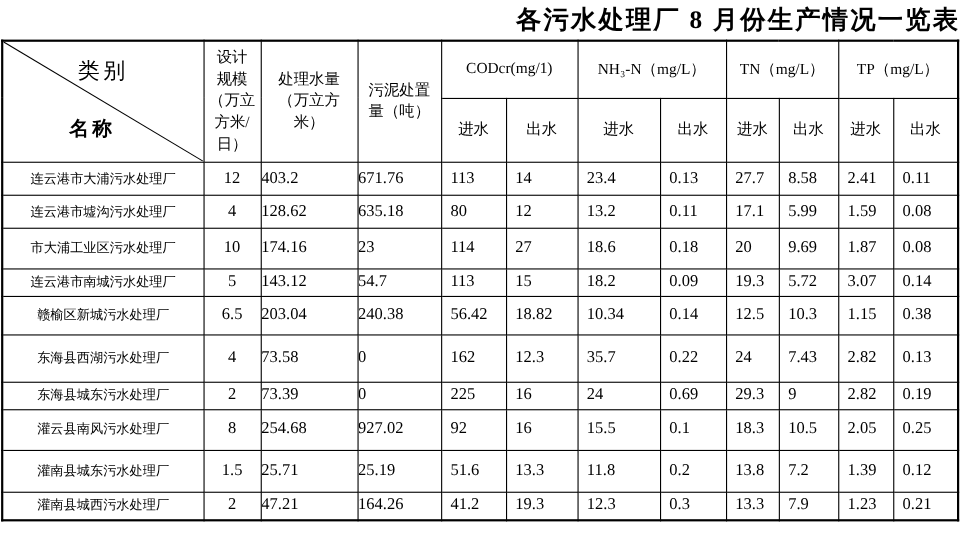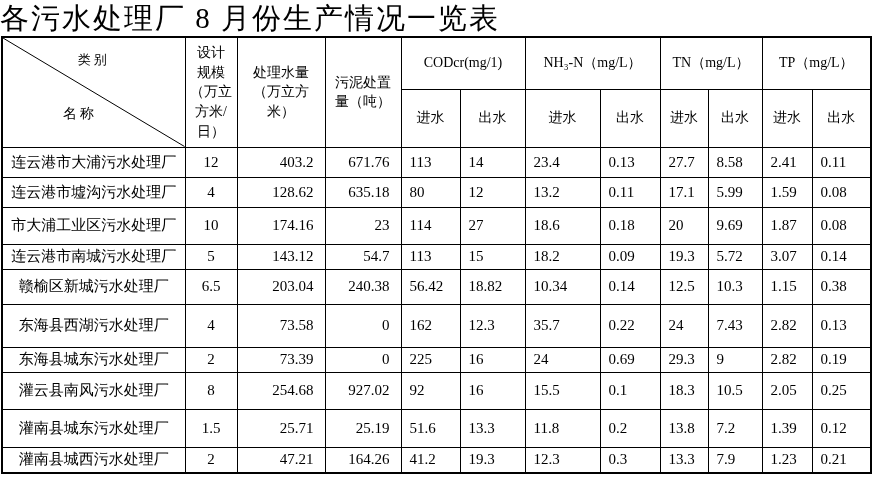--- a/index.html
+++ b/index.html
@@ -2,22 +2,22 @@
 <html><head>
 <meta charset="utf-8">
 <style>
   html,body{margin:0;padding:0;background:#ffffff;}
   body{
     width:873px;height:488px;overflow:hidden;
     font-family:"Liberation Serif","DejaVu Serif",serif;
     color:#000;
   }
   .page-title{
-    height:36px;line-height:36px;text-align:left;
-    font-size:29px;font-weight:normal;letter-spacing:2px;
+    height:36px;line-height:36px;text-align:right;
+    font-size:23px;font-weight:bold;letter-spacing:2px;
   }
   table.report{
     width:871px;margin-left:1px;
     border-collapse:collapse;table-layout:fixed;
     border:2px solid #000;
   }
   th,td{
     border:1px solid #000;
     padding:0;overflow:hidden;
     font-weight:normal;
@@ -25,30 +25,30 @@
   }
   thead th{font-size:14px;vertical-align:middle;text-align:center;}
   .hdr-multiline{white-space:pre-line;line-height:1.4;}
   tr.group-row{height:52px;}
   tr.sub-row{height:58px;}
   
   .corner-cell{position:relative;}
   .corner-svg{position:absolute;left:0;top:0;width:100%;height:100%;}
   .corner-label-top{
     position:absolute;top:13px;left:50%;transform:translateX(-50%);
-    font-size:13px;letter-spacing:3px;
+    font-size:20px;letter-spacing:3px;
   }
   .corner-label-bottom{
     position:absolute;top:62%;left:33%;
-    font-size:14px;letter-spacing:3px;
+    font-size:18px;letter-spacing:3px;font-weight:bold;
   }
   
-  td.c-name{text-align:center;font-size:15px;}
+  td.c-name{text-align:center;font-size:12px;}
   td.c-center{text-align:center;}
-  td.c-right{text-align:right;padding-right:11px;}
+  td.c-right{padding-right:11px;}
   td.c-left{text-align:left;padding-left:8px;}
   
   tbody tr:nth-child(1){height:30px;}
   tbody tr:nth-child(2){height:30px;}
   tbody tr:nth-child(3){height:37px;}
   tbody tr:nth-child(4){height:25px;margin-top:24px;}
   tbody tr:nth-child(5){height:35px;}
   tbody tr:nth-child(6){height:43px;}
   tbody tr:nth-child(7){height:25px;}
   tbody tr:nth-child(8){height:37px;padding-left:40px;}

